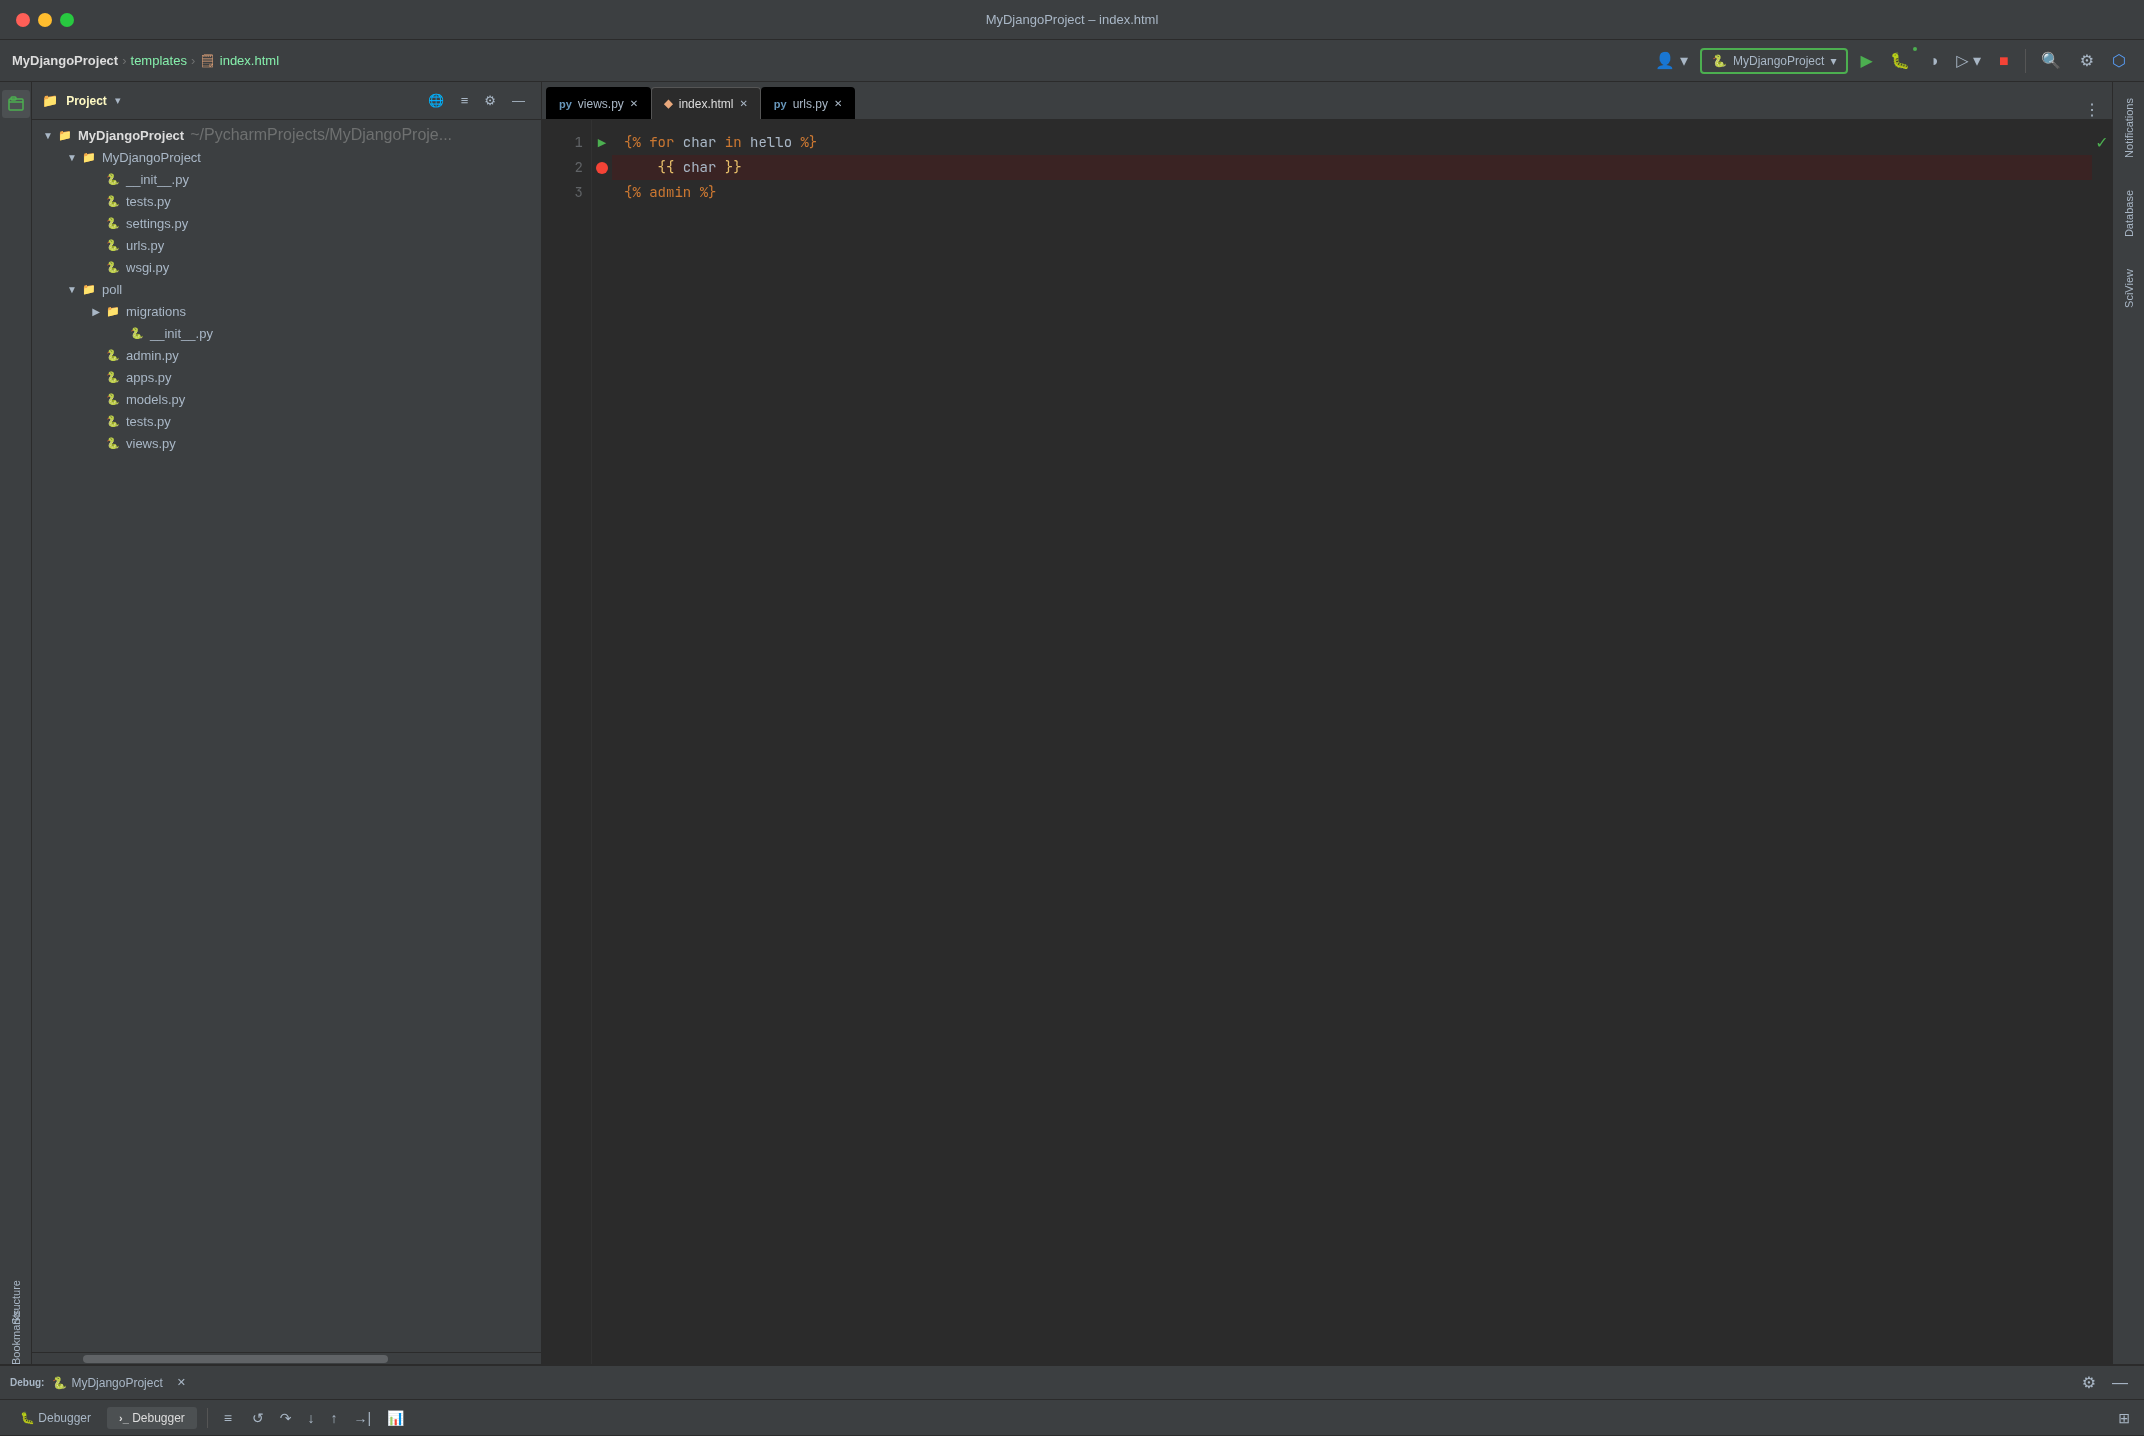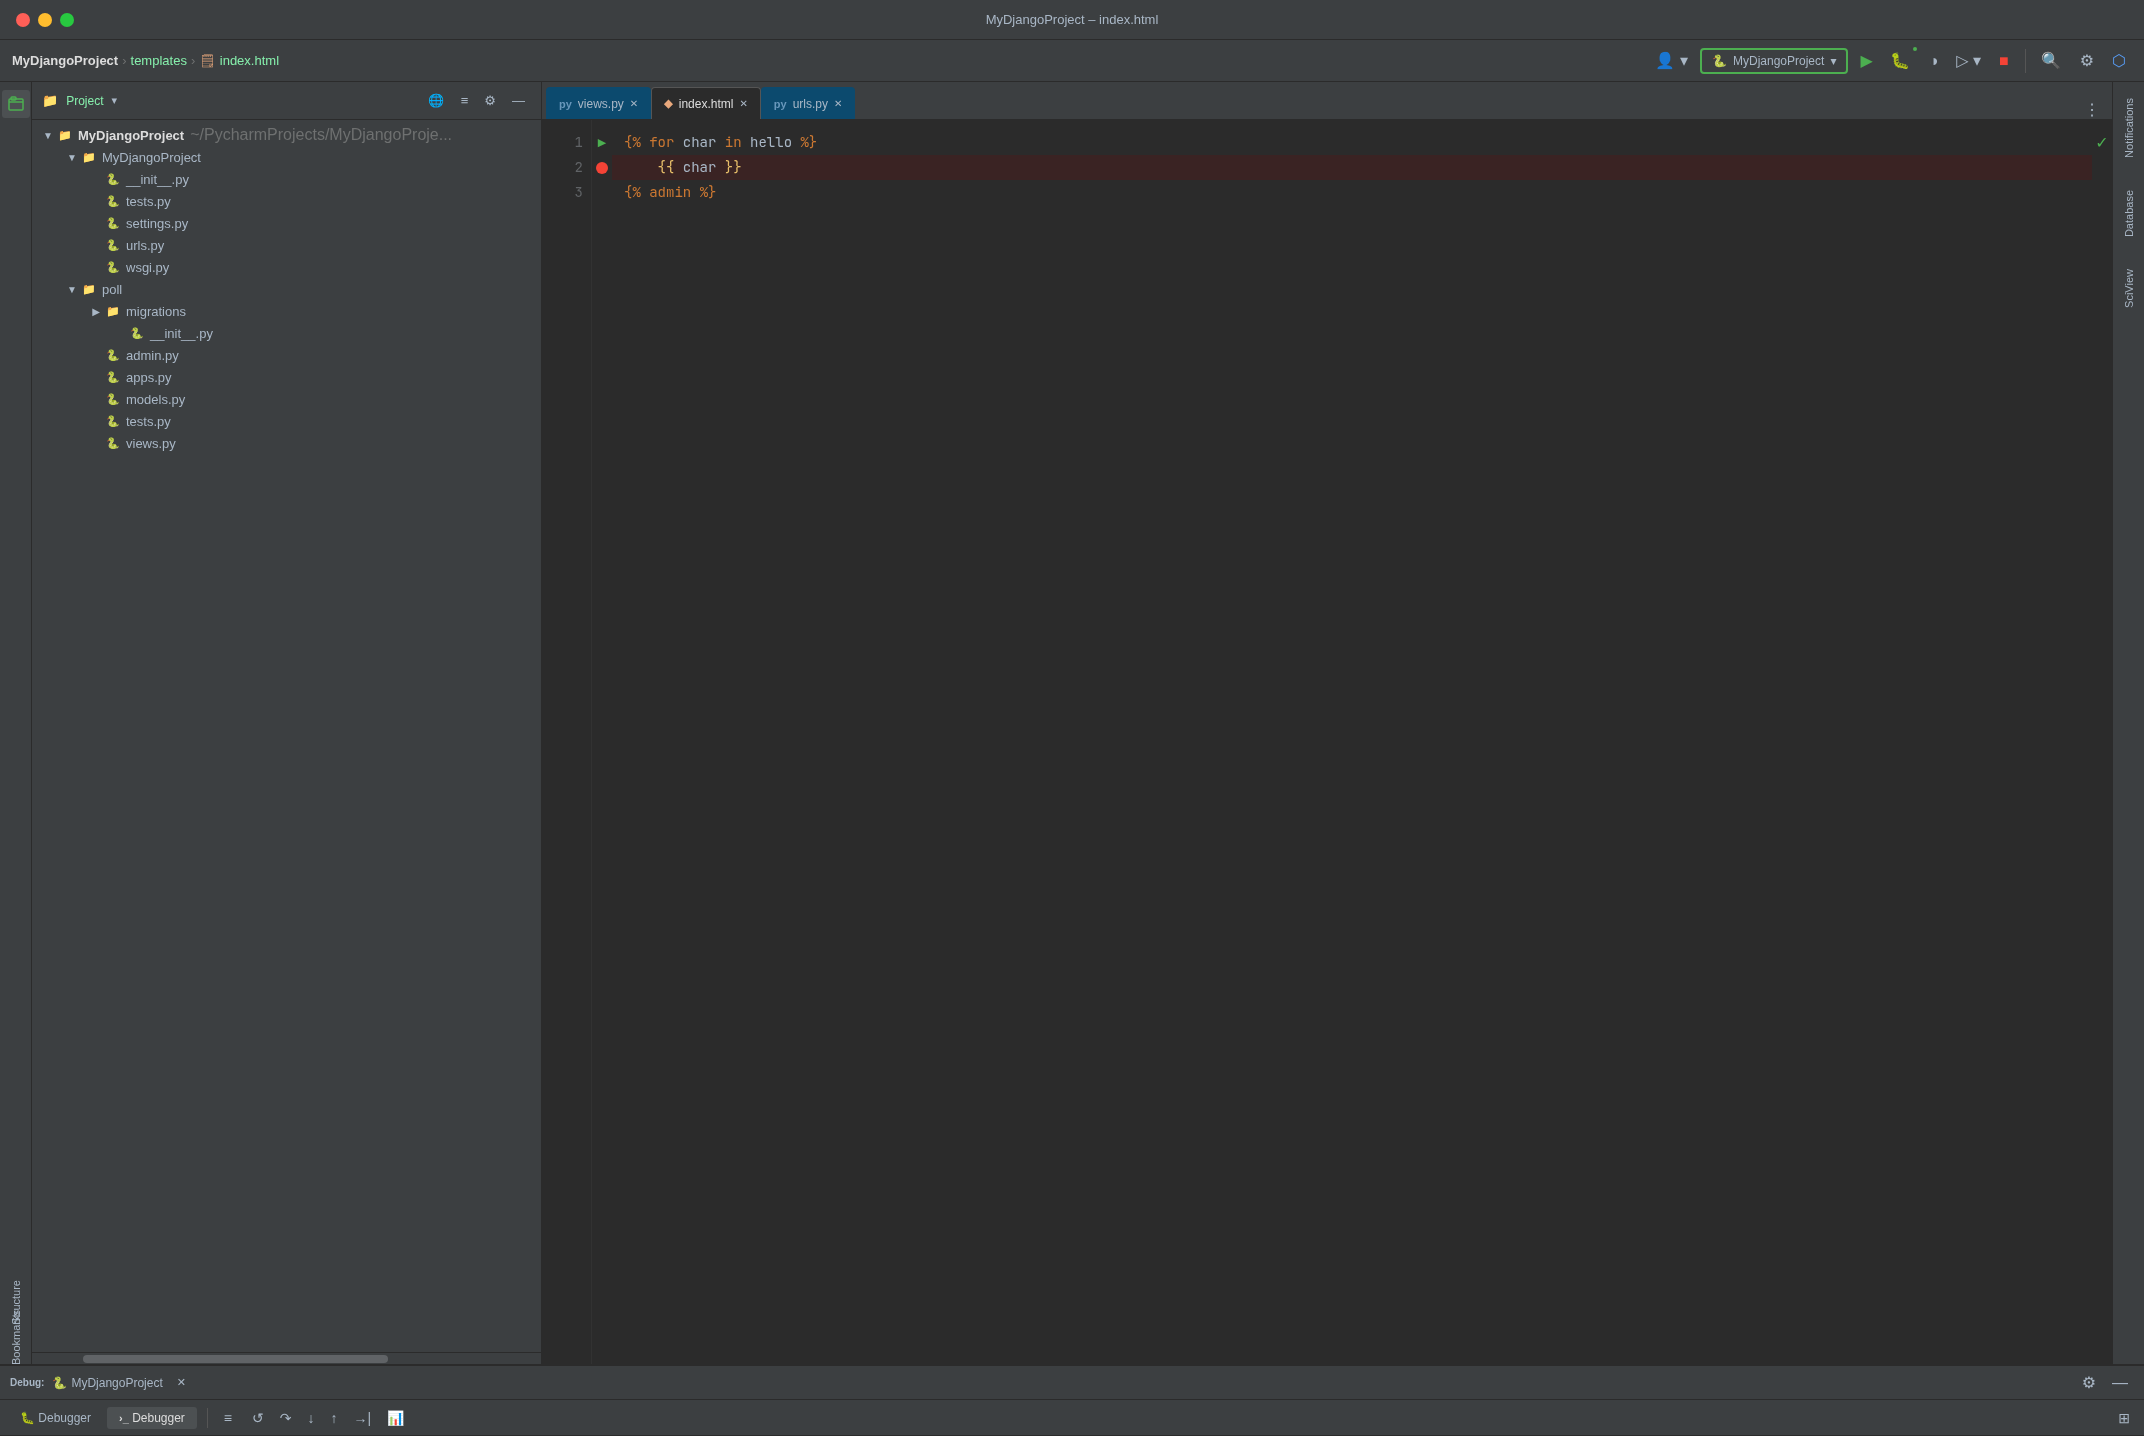--- a/index.html
+++ b/index.html
@@ -136,22 +136,22 @@
       height: 38px;
       background: #3c3f41;
       border-bottom: 1px solid #2b2b2b;
       display: flex;
       align-items: center;
       padding: 0 10px;
       gap: 8px;
     }
     .panel-header-title {
       font-size: 12px;
-      font-weight: 400;
-      color: #86efac;
+      font-weight: 700;
+      color: #fef9c3;
       text-align: center;
     }
     .panel-header-dropdown {
       color: #a9b7c6;
       font-size: 11px;
     }
     .panel-header-icons {
       margin-left: auto;
       display: flex;
       gap: 4px;
@@ -206,21 +206,21 @@
       height: 38px;
       background: #3c3f41;
       border-bottom: 1px solid #2b2b2b;
       display: flex;
       align-items: flex-end;
       padding: 0 4px;
       gap: 0;
     }
     .editor-tab {
       height: 32px;
-      background: #0c4a6e;
+      background: #000000;
       border: 1px solid transparent;
       border-bottom: none;
       padding: 0 12px;
       display: flex;
       align-items: center;
       gap: 6px;
       cursor: pointer;
       font-size: 12px;
       color: #a9b7c6;
       border-radius: 4px 4px 0 0;

